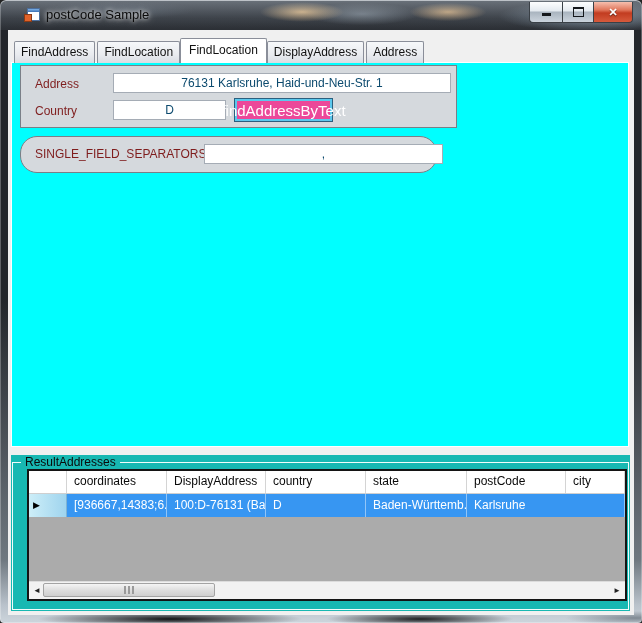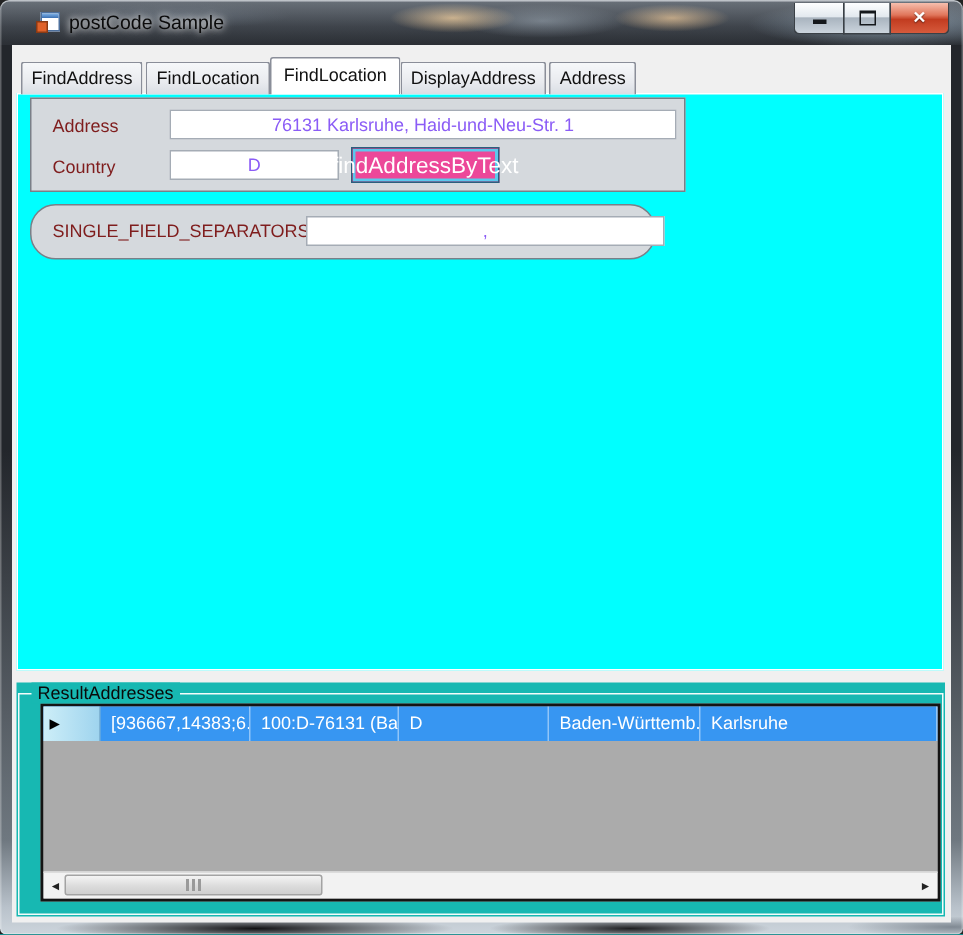--- a/index.html
+++ b/index.html
@@ -55,21 +55,21 @@
   .tab.active{height:25px;line-height:23px;background:#fff;position:relative;z-index:4;margin-left:-2px;margin-right:0;
     padding:0 8px;border-color:#8a8e99;}
   
   .tabpage{position:absolute;left:3px;top:32px;width:618px;height:385px;background:#00ffff;
     border:1px solid #fff;box-sizing:border-box;z-index:2;}
   .panel{position:absolute;background:#d5d9dd;border:1px solid #7a7f87;box-sizing:border-box;}
   .panel1{left:8px;top:2px;width:437px;height:63px;}
   .panel2{left:8px;top:73px;width:417px;height:37px;border-radius:17px;}
   .fieldlabel{position:absolute;font-size:12px;color:#7f1d1d;white-space:nowrap;}
   .tbox{position:absolute;box-sizing:border-box;height:20px;border:1px solid #a5acb5;background:#fff;
-    font-family:"Liberation Sans",sans-serif;font-size:12px;color:#8b5cf6;text-align:center;padding:0;outline:none;}
+    font-family:"Liberation Sans",sans-serif;font-size:12px;color:#0c4a6e;text-align:center;padding:0;outline:none;}
   .greenbtn{position:absolute;box-sizing:border-box;height:24px;background:#ec4899;color:#fff;
     border:1px solid #2b5f7e;box-shadow:inset 0 0 0 2px #5cc8ec;font-size:15px;
     font-family:"Liberation Sans",sans-serif;display:flex;align-items:center;justify-content:center;cursor:pointer;}
   
   .groupbox{position:absolute;left:3px;top:425px;width:619px;height:156px;background:#17b8b2;}
   .gb-line{position:absolute;left:1px;right:1px;top:7px;bottom:1px;border:1px solid rgba(255,255,255,.95);}
   .gb-label{position:absolute;left:10px;top:0px;background:#17b8b2;padding:0 4px;font-size:12px;color:#0a0a0a;z-index:2;white-space:nowrap;}
   
   .grid{position:absolute;left:16px;top:14px;width:600px;height:132px;background:#ababab;
     border:2px solid #141414;box-sizing:border-box;display:flex;flex-direction:column;}
@@ -143,20 +143,29 @@
         <span class="fieldlabel" style="left:14px;top:10px;">SINGLE_FIELD_SEPARATORS</span>
         <input class="tbox" style="left: 183px; top: 7px; width: 239px;" value=",">
       </div>
     </div>
 
     <div class="groupbox">
       <div class="gb-line"></div>
       <span class="gb-label">ResultAddresses</span>
 
       <div class="grid">
+        <div class="gridrow ghead">
+          <div class="corner"></div>
+          <div class="cell c1">coordinates</div>
+          <div class="cell c2">DisplayAddress</div>
+          <div class="cell c3">country</div>
+          <div class="cell c4">state</div>
+          <div class="cell c5">postCode</div>
+          <div class="cell c6">city</div>
+        </div>
         <div class="gridrow gdata">
           <div class="rowhead">
             <span class="row-arrow">▶</span>
           </div>
           <div class="cell c1">[936667,14383;6...</div>
           <div class="cell c2">100:D-76131 (Ba...</div>
           <div class="cell c3">D</div>
           <div class="cell c4">Baden-Württemb...</div>
           <div class="cell c6">Karlsruhe</div>
         </div>

